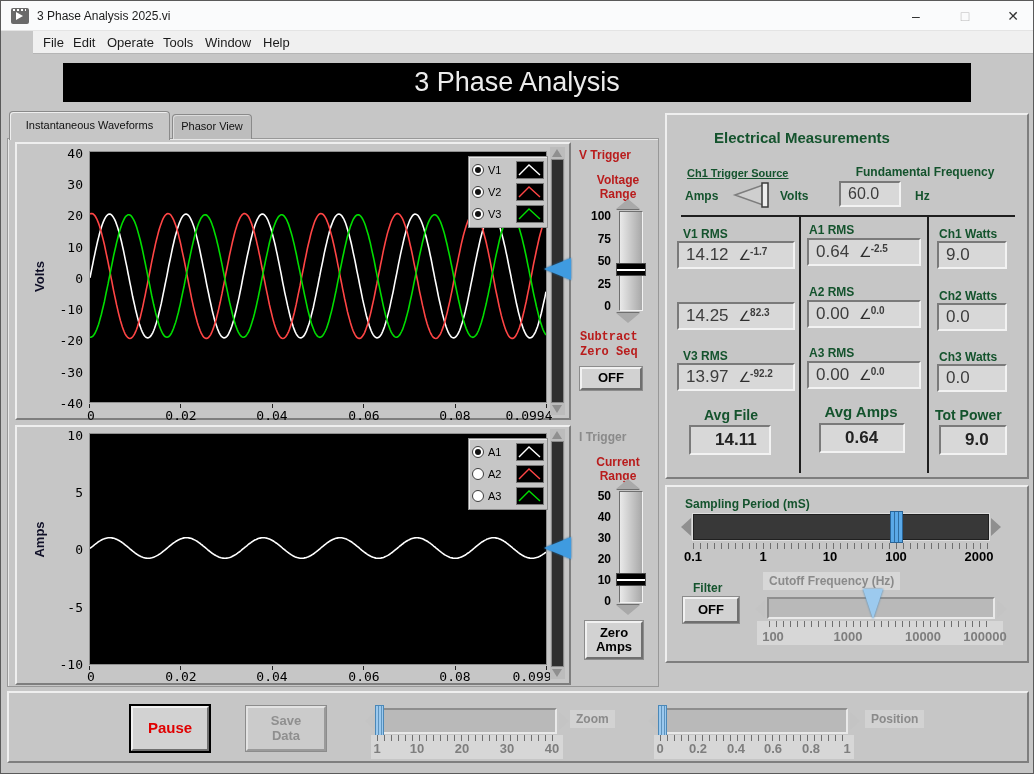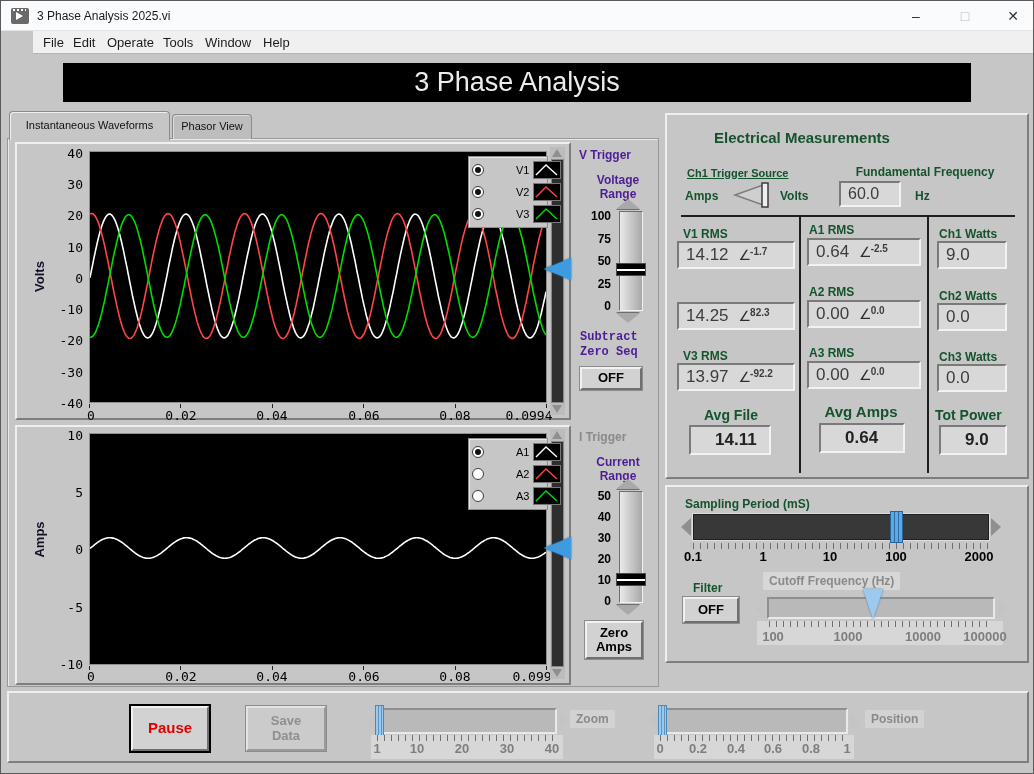--- a/index.html
+++ b/index.html
@@ -53,36 +53,36 @@
   .axis-label { position:absolute; font-weight:bold; font-size:13px; color:#101028; transform:rotate(-90deg); text-align:center; }
   .tickstrip { position:absolute; height:4px;
     background:repeating-linear-gradient(to right,#222 0 1px,transparent 1px 91.4px); }
 
   
   .legend { position:absolute; width:80px; background:#c6c6c6; border:1px solid #8d8d8d;
     box-shadow:inset 1px 1px 0 #e9e9e9; padding:2px 3px; z-index:4; }
   .leg-row { display:flex; align-items:center; height:22px; gap:4px; }
   .radio { width:12px; height:12px; border-radius:50%; border:1px solid #3c3c3c; background:#fff; position:relative; flex:0 0 auto; }
   .radio.sel::after { content:""; position:absolute; left:2px; top:2px; width:6px; height:6px; border-radius:50%; background:#111; }
-  .leg-label { font-size:11px; color:#000; width:18px;margin-left:28px; }
+  .leg-label { font-size:11px; color:#000; width:18px; }
   .leg-sample { width:28px; height:18px; background:#000; border:1px solid #777; margin-left:auto; }
 
   
   .gsb { position:absolute; width:15px; background:#bcbcbc; }
   .gsb .track { position:absolute; left:1px; top:12px; right:1px; bottom:12px; background:#2e2e2e; border:1px solid #8a8a8a; }
   .arr-up, .arr-dn { position:absolute; left:2px; width:0; height:0; border-left:5px solid transparent; border-right:5px solid transparent; }
   .arr-up { top:2px;  border-bottom:8px solid #8f8f8f; }
   .arr-dn { bottom:2px; border-top:8px solid #8f8f8f; }
 
   .trig-arrow { position:absolute; width:0; height:0; z-index:6;
     border-top:11px solid transparent; border-bottom:11px solid transparent; border-right:27px solid #3f9be0;
     filter: drop-shadow(0 0 1px #1b6aa8); }
 
   
-  .vlabel { position:absolute; font-weight:bold; font-size:12px; color:#4c1d95; }
+  .vlabel { position:absolute; font-weight:bold; font-size:12px; color:#b91c1c; }
   .vlabel.center { text-align:center; }
   .scale-num { position:absolute; width:28px; text-align:right; font-weight:bold; font-size:12px; color:#000; transform:translateY(-50%); }
   .vtrack { position:absolute; width:24px; background:linear-gradient(to right,#e9e9e9,#a8a8a8);
     border-top:1px solid #6f6f6f; border-left:1px solid #6f6f6f; border-bottom:1px solid #f2f2f2; border-right:1px solid #f2f2f2; }
   .vhandle { position:absolute; width:30px; height:13px; border:1px solid #4a4a4a;
     background:linear-gradient(to bottom,#000 0 5px,#fff 5px 7px,#000 7px); }
   .tri-up, .tri-dn { position:absolute; width:0; height:0; border-left:12px solid transparent; border-right:12px solid transparent; }
   .tri-up { border-bottom:10px solid #a9a9a9; filter:drop-shadow(0 1px 0 #6e6e6e); }
   .tri-dn { border-top:10px solid #a9a9a9; filter:drop-shadow(0 -1px 0 #6e6e6e); }
 

